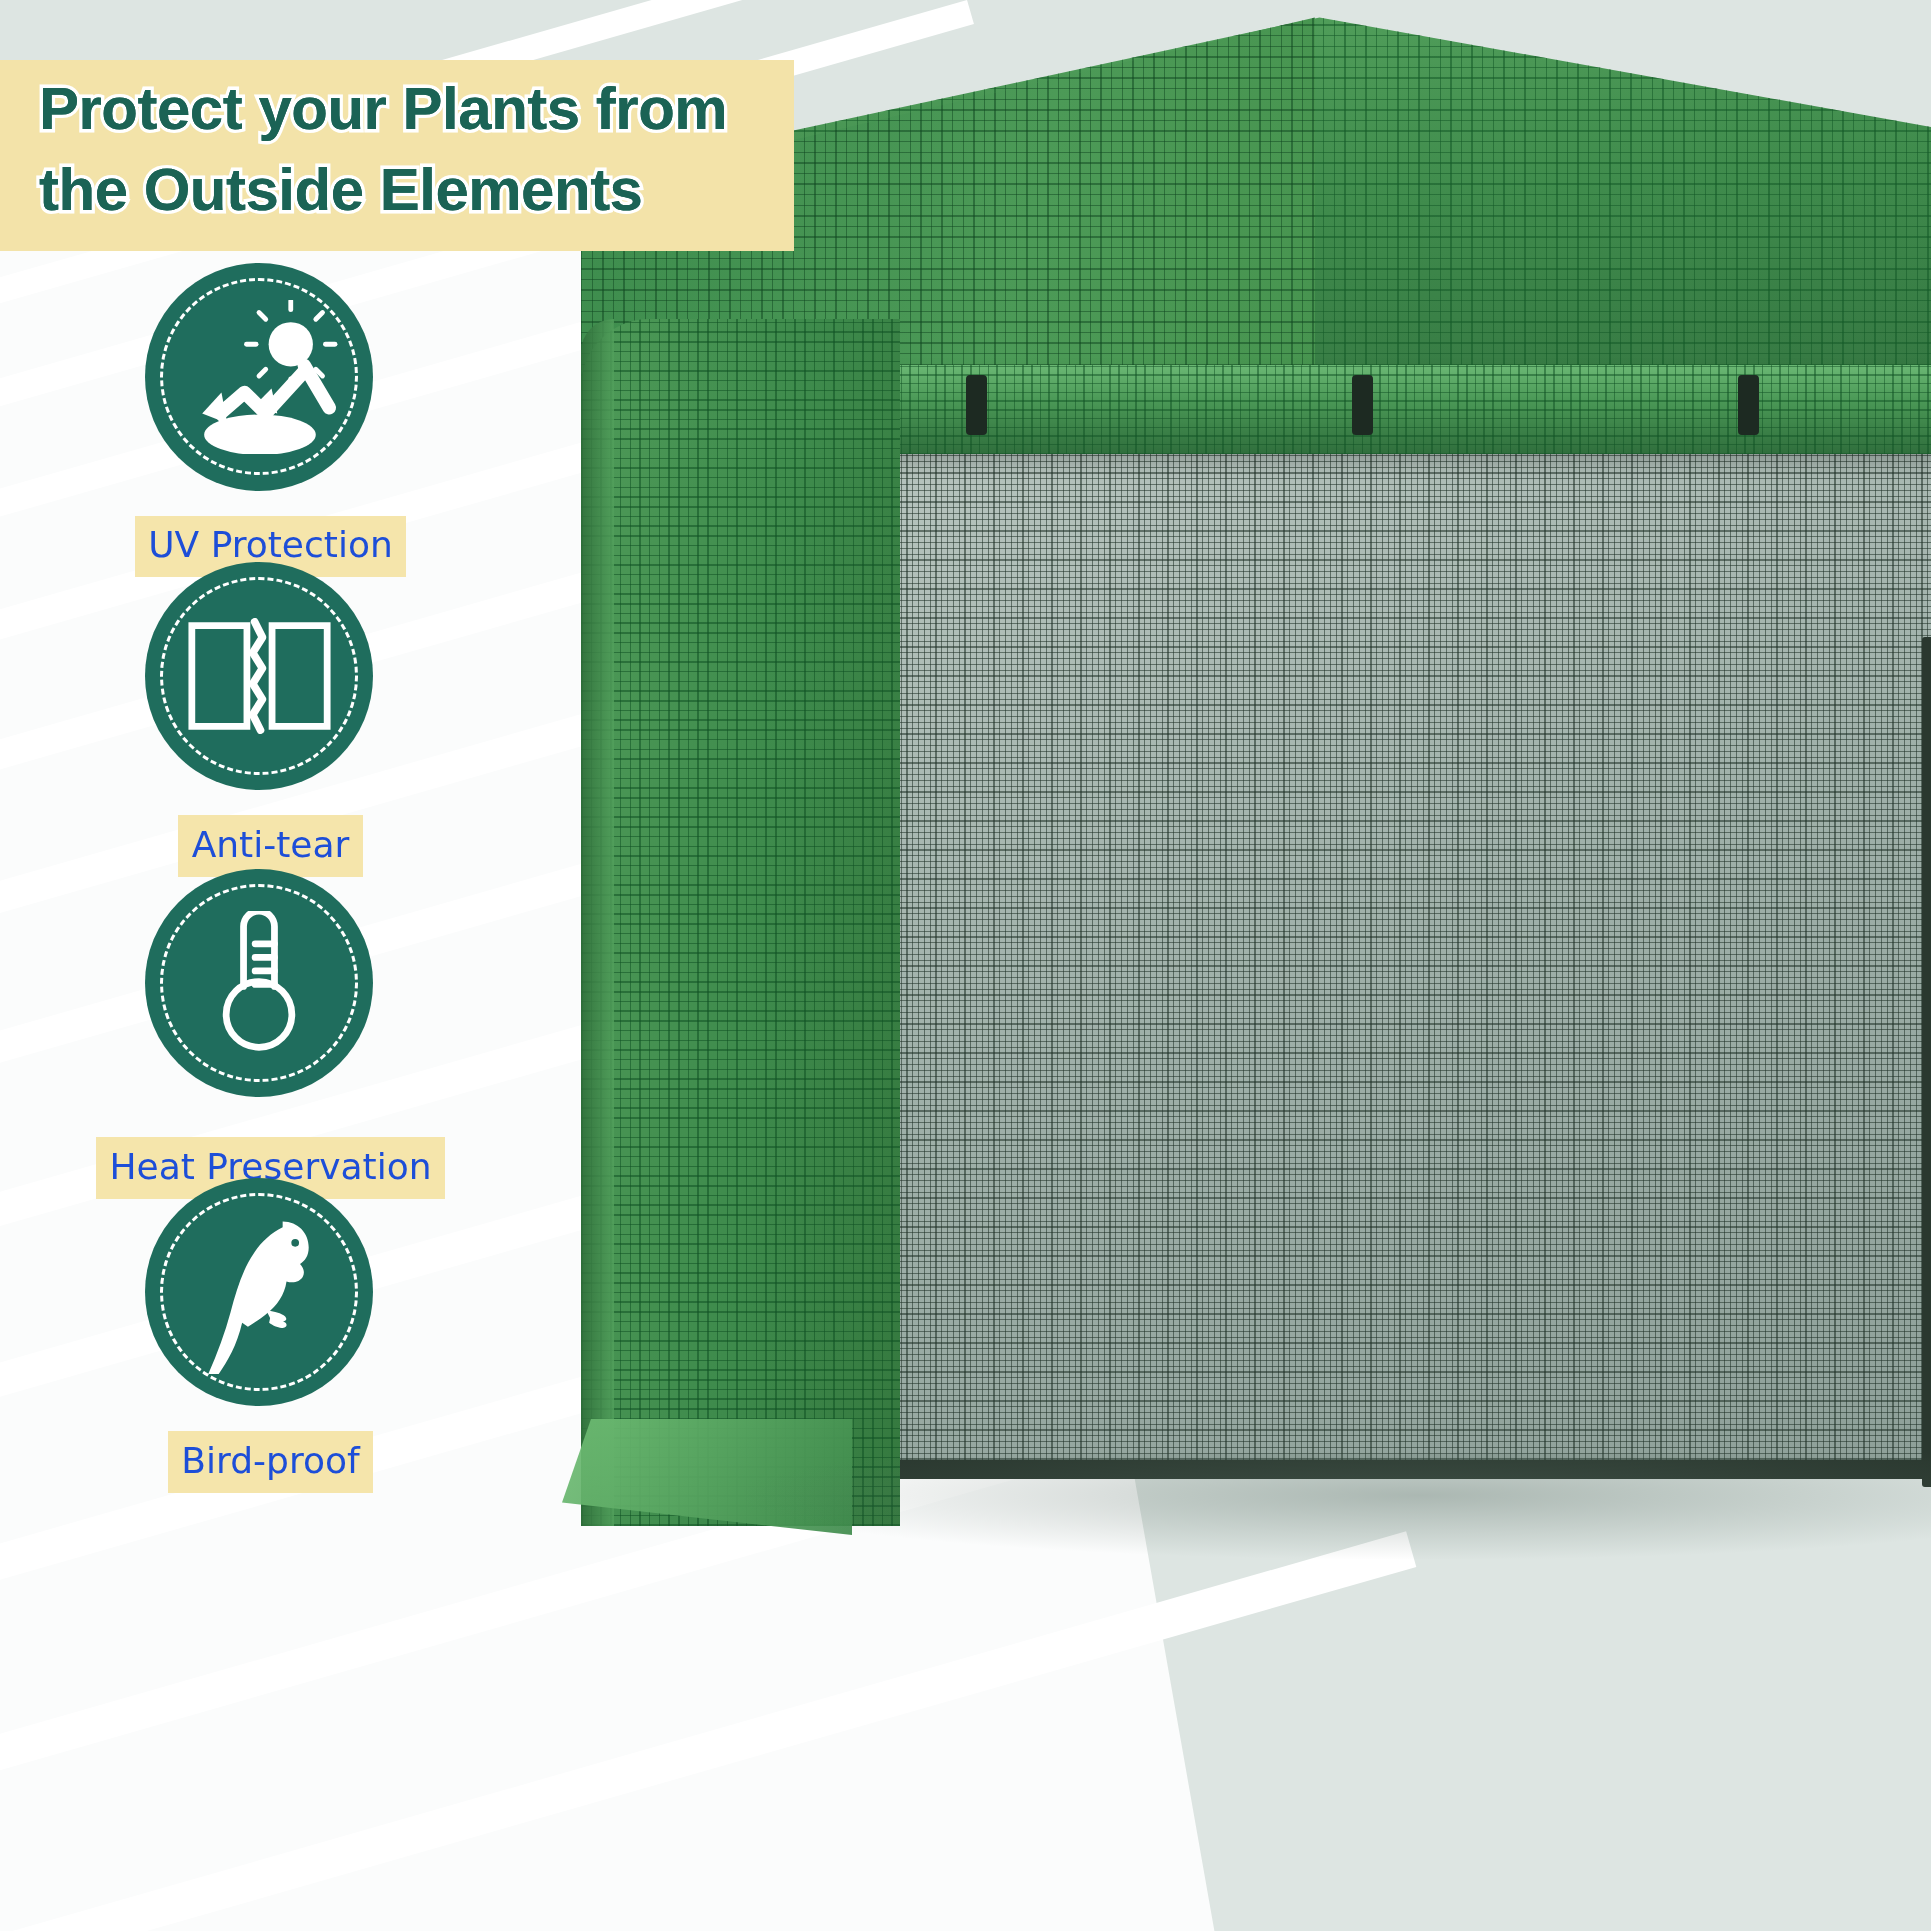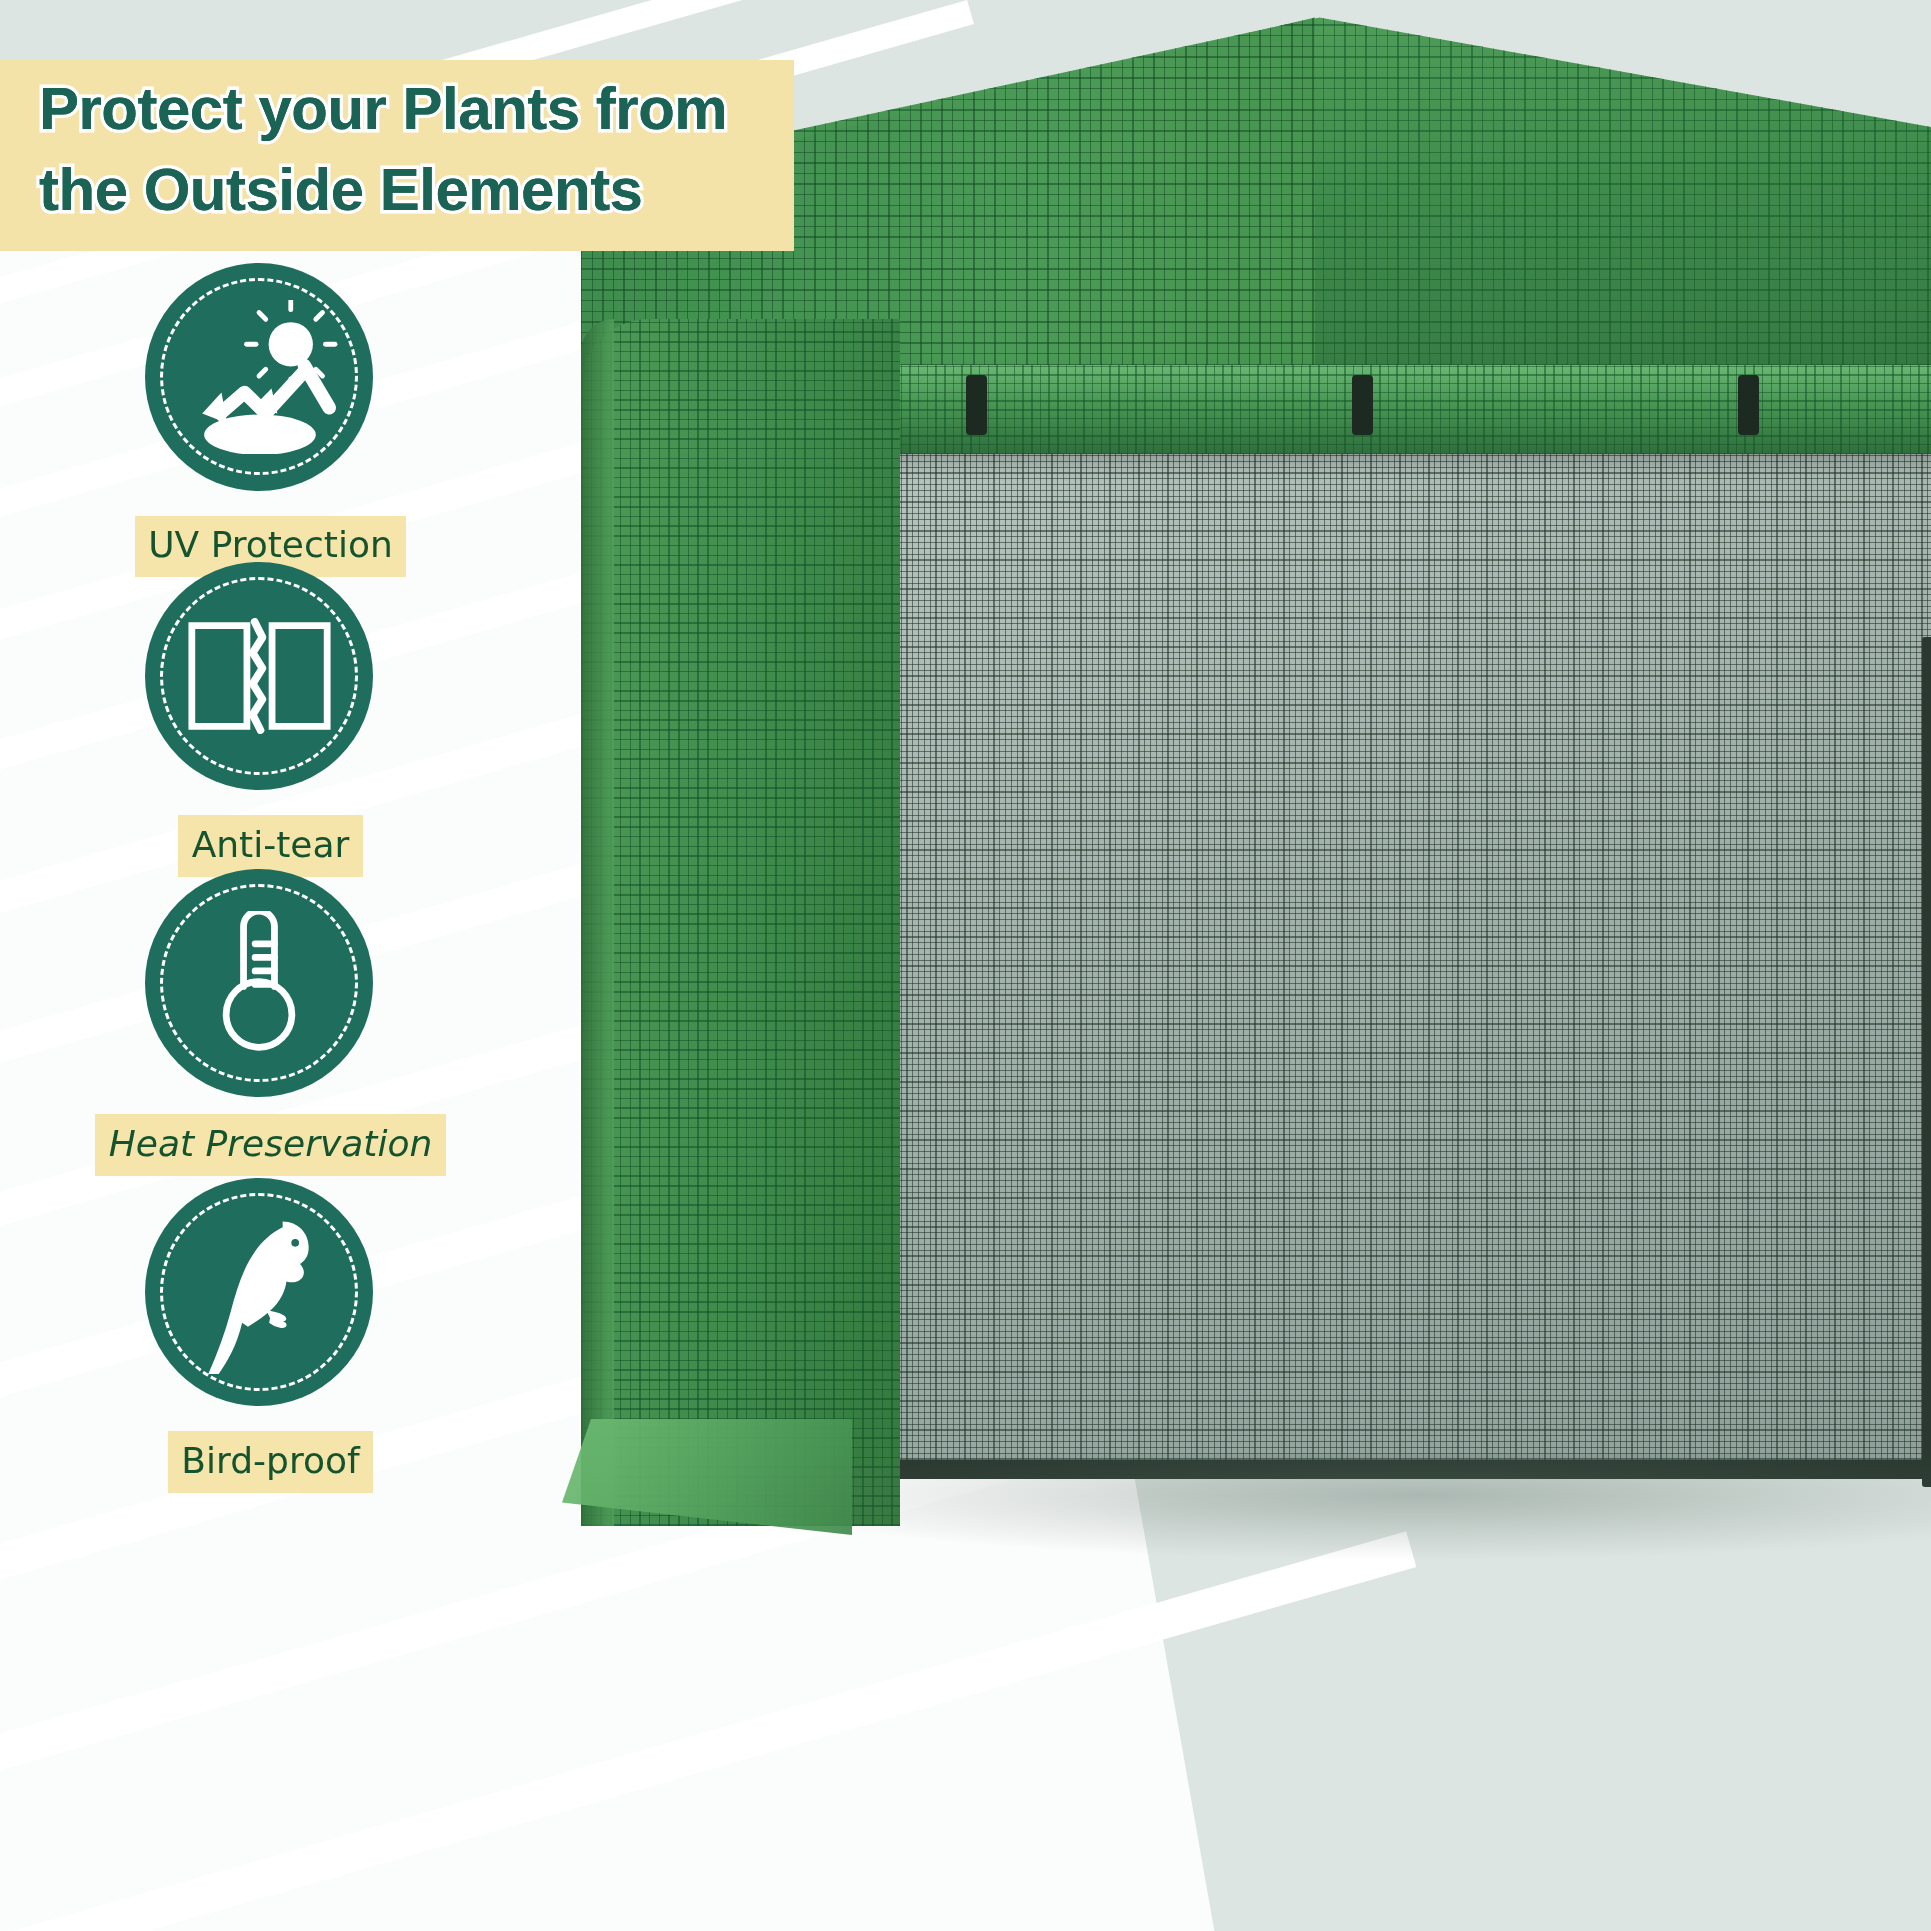--- a/index.html
+++ b/index.html
@@ -36,21 +36,21 @@
   .f1 { top:9.7px; } .f2 { top:309px; } .f3 { top:616px; } .f4 { top:925px; }
 
   .badge { position:absolute; left:145px; width:228px; height:228px; border-radius:50%;
            background:#1f6d5d; }
   .badge .dash { position:absolute; inset:15.4px; border-radius:50%;
                  border:3.9px dashed #ffffff; }
   .badge .glyph { position:absolute; inset:0; display:flex; align-items:center; justify-content:center; }
   .badge svg { display:block; }
 
   .flabel { position:absolute; left:0; width:541px; text-align:center; }
-  .flabel span { display:inline-block; background:#f5e5ab; color:#14532d;
+  .flabel span { display:inline-block; background:#f5e5ab; color:#1d4ed8;
                  font-size:36px; line-height:50px; padding:4.8px 13.5px 6.8px 13.5px;
                  font-family:"DejaVu Sans", sans-serif; font-weight:400; }
 
   
   .photo { position:absolute; left:454px; top:0; width:1477px; height:1931px; overflow:hidden; }
 
   .gh-roof {
     position:absolute; left:127px; top:17.4px; width:1448px; height:454px;
     background:
       repeating-linear-gradient(0deg, rgba(20,90,40,.55) 0 1.4px, rgba(255,255,255,0) 1.4px 10.6px),
@@ -252,21 +252,21 @@
               <path d="M49 78 V16 a16 16 0 0 1 32 0 V78"></path>
               <circle cx="65" cy="107" r="34"></circle>
               <line x1="61" y1="34" x2="81" y2="34"></line>
               <line x1="61" y1="48" x2="81" y2="48"></line>
               <line x1="61" y1="62" x2="81" y2="62"></line>
               <line x1="61" y1="76" x2="81" y2="76"></line>
             </g>
           </svg>
         </div>
       </div>
-      <div class="flabel" style="top:245px;font-style:italic;">
+      <div class="flabel" style="top:268px;">
         <span>Heat Preservation</span>
       </div>
     </div>
 
     <div class="feature f4">
       <div class="badge" style="top:0;">
         <div class="dash"></div>
         <div class="glyph">
           <svg width="145" height="164" viewBox="0 0 150 170">
             <g fill="#ffffff">

